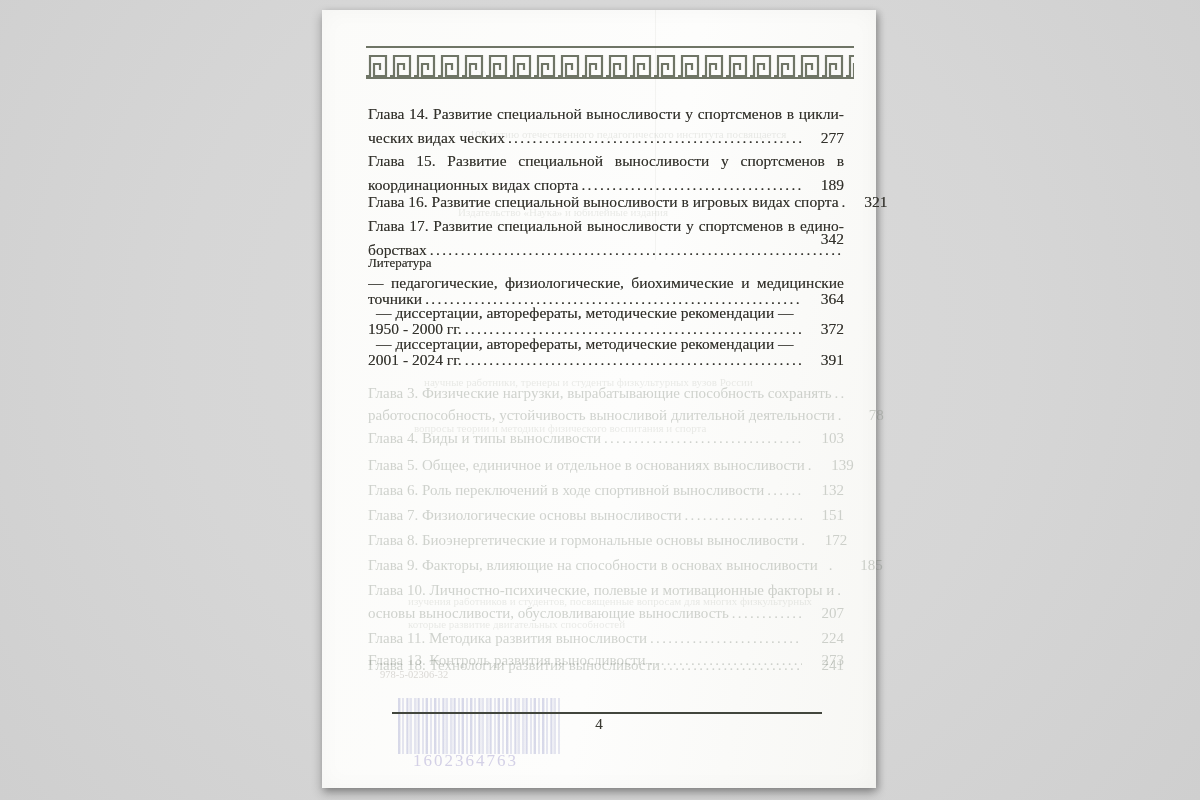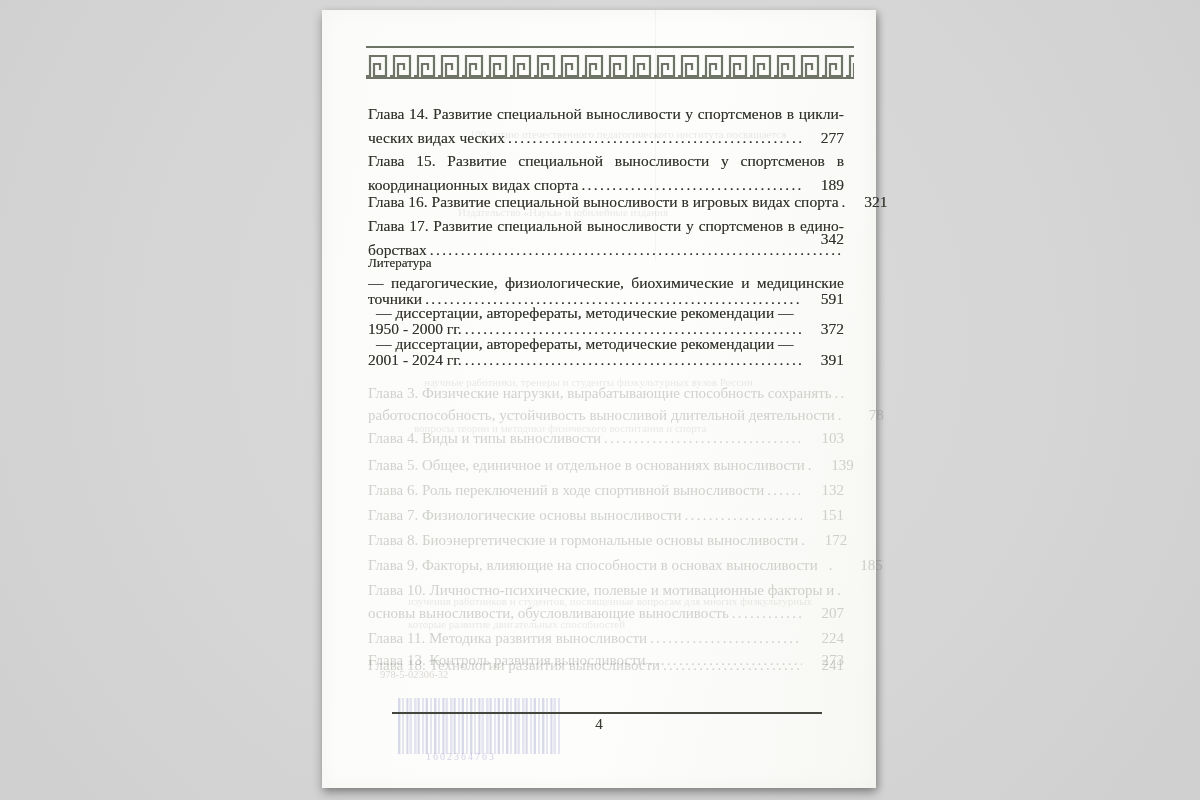--- a/index.html
+++ b/index.html
@@ -69,21 +69,21 @@
   .ghost .frag:nth-of-type(18){top:585px;left:40px;width:440px;}
   .ghost .frag:nth-of-type(19){top:608px;left:40px;width:430px;}
   .ghost-isbn{position:absolute;left:12px;top:659px;font-size:10.5px;color:rgba(128,122,112,.28);}
 
   
   .barcode{position:absolute;left:76px;top:688px;width:162px;height:56px;
     background:
       repeating-linear-gradient(90deg, rgba(128,132,190,.20) 0 2px, transparent 2px 4px),
       repeating-linear-gradient(90deg, rgba(128,132,190,.12) 0 3px, transparent 3px 9px);
     z-index:1;}
-  .barcode-digits{position:absolute;left:104px;top:741px;font-size:10px;letter-spacing:2px;
+  .barcode-digits{position:absolute;left:91px;top:741px;font-size:17px;letter-spacing:2px;
     color:rgba(145,138,196,.38);z-index:1;}
   .footer-rule{position:absolute;left:70px;top:702px;width:430px;height:2px;background:#42463d;z-index:2;}
   .folio{position:absolute;left:0;top:706px;width:554px;text-align:center;
     font-size:15px;color:#3a3a33;z-index:3;text-shadow:0 0 .5px rgba(55,53,47,.5);}
 </style>
 </head>
 <body>
 
 <div class="scene">
   <div class="paper">
@@ -134,21 +134,21 @@
           <span class="float-num">342</span>
         </div>
         <div class="entry heading">
           <div class="line plain">Литература</div>
         </div>
         <div class="entry lit">
           <div class="line wrap">— педагогические, физиологические, биохимические и медицинские ис-</div>
           <div class="line leader">
             <span class="lt">точники</span>
             <span class="dots">................................................................................................................................................................</span>
-            <span class="num">591</span>
+            <span class="num">364</span>
           </div>
         </div>
         <div class="entry lit">
           <div class="line plain indent">— диссертации, авторефераты, методические рекомендации —</div>
           <div class="line leader">
             <span class="lt">1950 - 2000 гг.</span>
             <span class="dots">................................................................................................................................................................</span>
             <span class="num">372</span>
           </div>
         </div>

